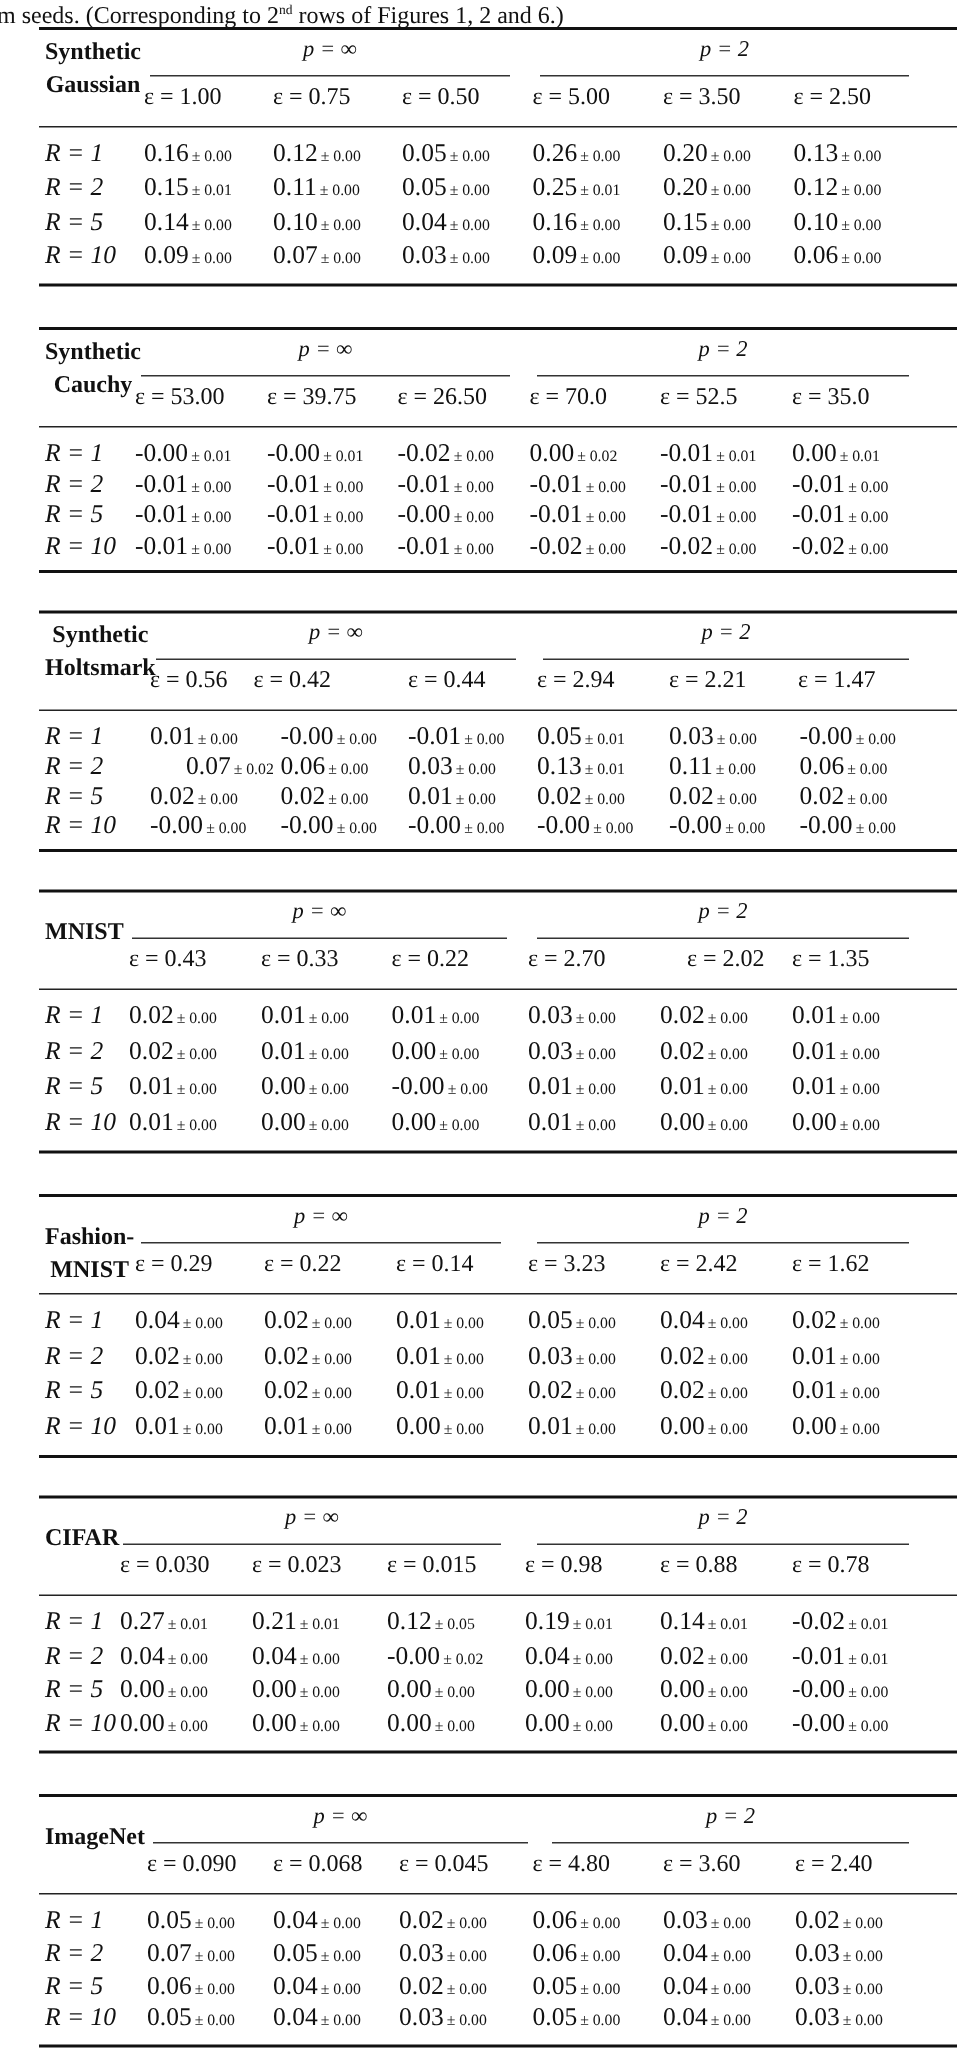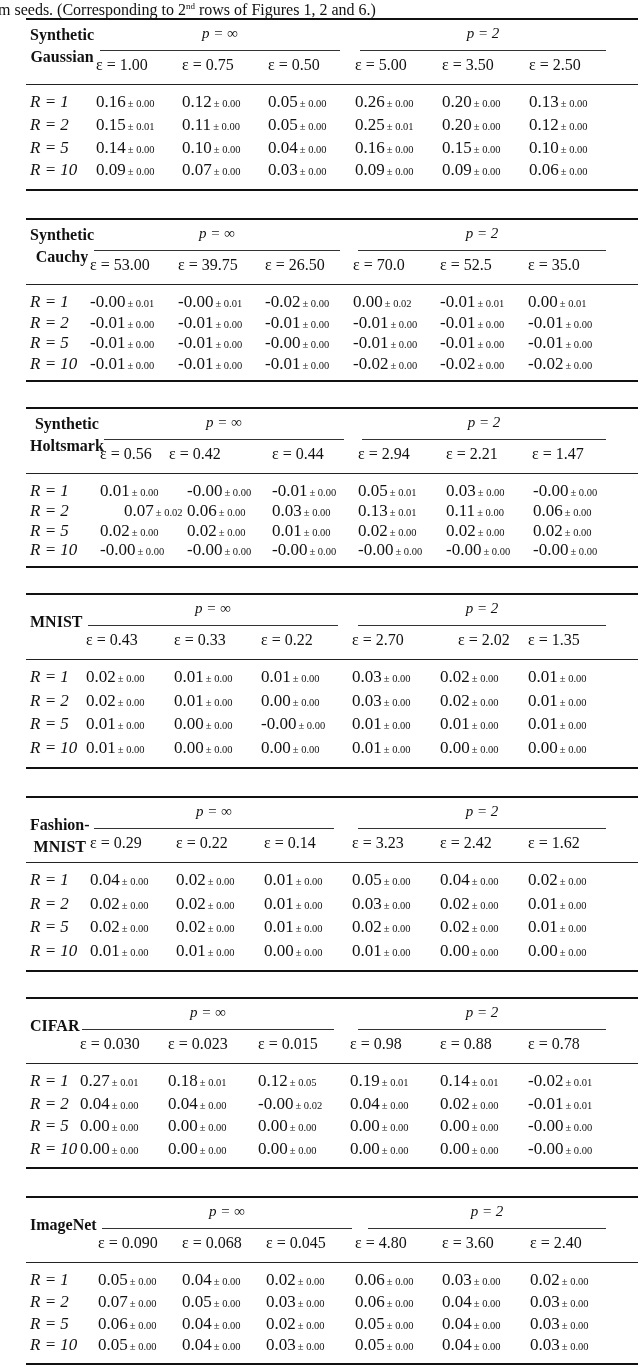--- a/index.html
+++ b/index.html
@@ -312,21 +312,21 @@
       <div class="cmid" style="left: 332px; width: 248px; top: 32px;"></div>
       <div class="eps" style="left: 54px; top: 38px;">ε = 0.030</div>
       <div class="eps" style="left: 142px; top: 38px;">ε = 0.023</div>
       <div class="eps" style="left: 232px; top: 38px;">ε = 0.015</div>
       <div class="eps" style="left: 324px; top: 38px;">ε = 0.98</div>
       <div class="eps" style="left: 414px; top: 38px;">ε = 0.88</div>
       <div class="eps" style="left: 502px; top: 38px;">ε = 0.78</div>
       <div class="row" style="top: 74px;">
         <span class="rlabel" style="font-style: italic;">R = 1</span>
         <span class="cell" style="left: 54px;"><span>0.27</span><span class="pm">± 0.01</span></span>
-        <span class="cell" style="left: 142px;"><span>0.18</span><span class="pm">± 0.01</span></span>
+        <span class="cell" style="left: 142px;"><span>0.21</span><span class="pm">± 0.01</span></span>
         <span class="cell" style="left: 232px;"><span>0.12</span><span class="pm">± 0.05</span></span>
         <span class="cell" style="left: 324px;"><span>0.19</span><span class="pm">± 0.01</span></span>
         <span class="cell" style="left: 414px;"><span>0.14</span><span class="pm">± 0.01</span></span>
         <span class="cell" style="left: 502px;"><span>-0.02</span><span class="pm">± 0.01</span></span>
       </div>
       <div class="row" style="top: 96.5px;">
         <span class="rlabel" style="font-style: italic;">R = 2</span>
         <span class="cell" style="left: 54px;"><span>0.04</span><span class="pm">± 0.00</span></span>
         <span class="cell" style="left: 142px;"><span>0.04</span><span class="pm">± 0.00</span></span>
         <span class="cell" style="left: 232px;"><span>-0.00</span><span class="pm">± 0.02</span></span>

